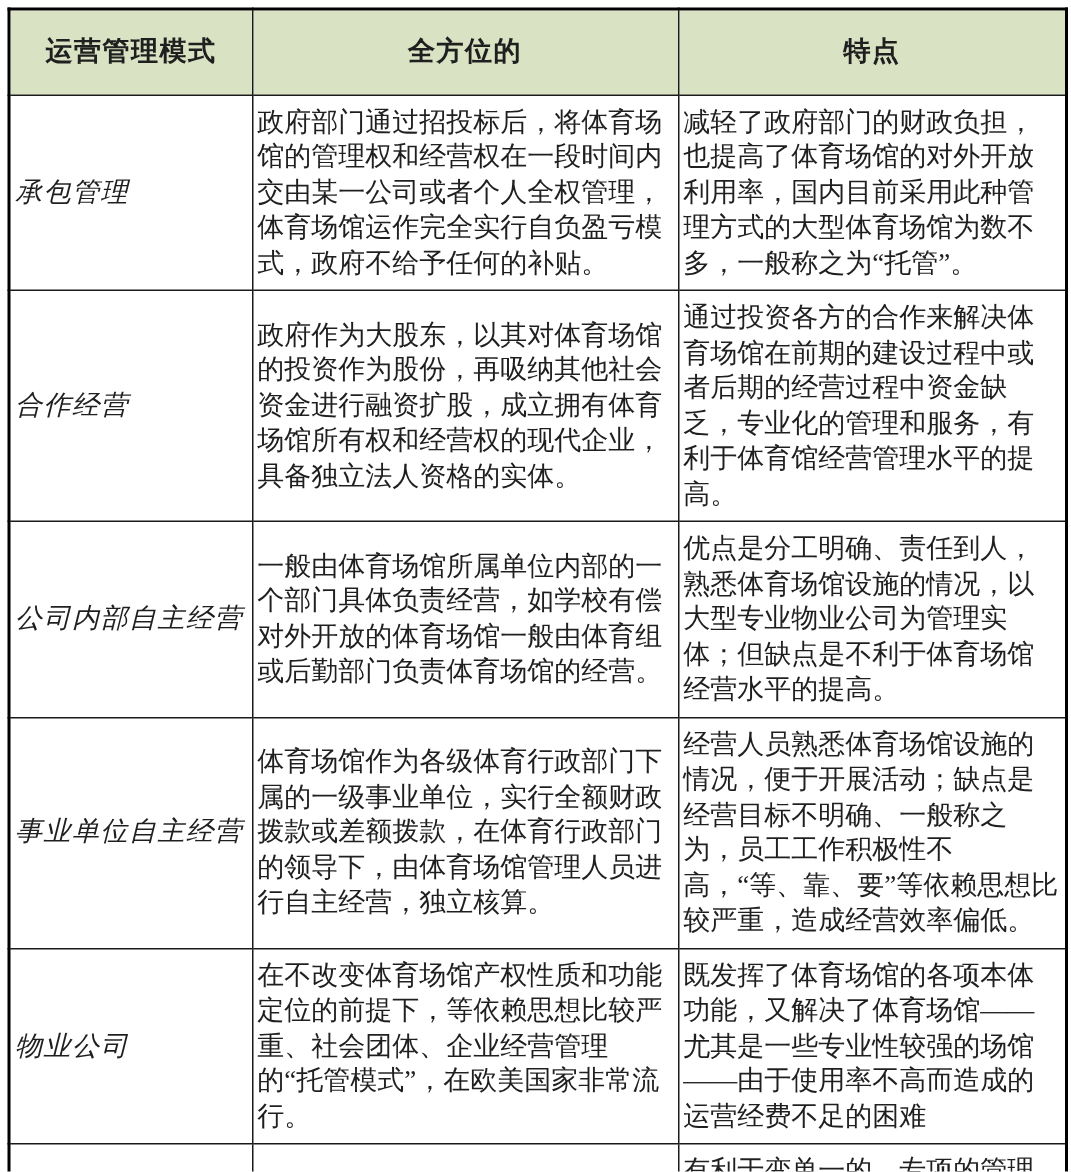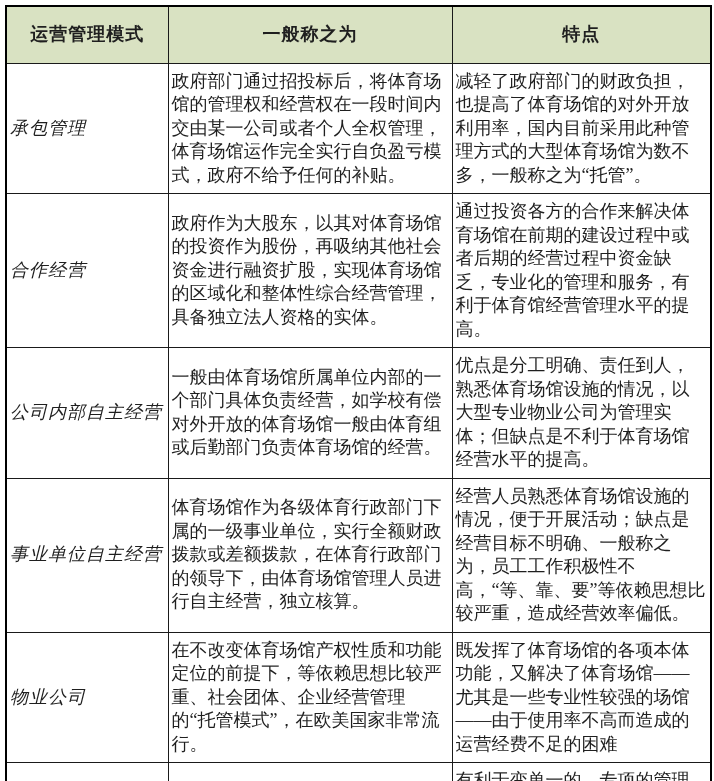--- a/index.html
+++ b/index.html
@@ -52,33 +52,33 @@
 
 <table class="mgmt">
   <colgroup>
       <col class="c1">
       <col class="c2">
       <col class="c3">
     </colgroup>
   <thead>
     <tr>
       <th>运营管理模式</th>
-      <th>一般称之为</th>
+      <th>全方位的</th>
       <th>特点</th>
     </tr>
   </thead>
   <tbody>
     <tr>
       <td class="model-cell">承包管理</td>
       <td>政府部门通过招投标后，将体育场馆的管理权和经营权在一段时间内交由某一公司或者个人全权管理，体育场馆运作完全实行自负盈亏模式，政府不给予任何的补贴。</td>
       <td>减轻了政府部门的财政负担，也提高了体育场馆的对外开放利用率，国内目前采用此种管理方式的大型体育场馆为数不多，一般称之为“托管”。</td>
     </tr>
     <tr>
       <td class="model-cell">合作经营</td>
-      <td>政府作为大股东，以其对体育场馆的投资作为股份，再吸纳其他社会资金进行融资扩股，实现体育场馆的区域化和整体性综合经营管理，具备独立法人资格的实体。</td>
+      <td>政府作为大股东，以其对体育场馆的投资作为股份，再吸纳其他社会资金进行融资扩股，成立拥有体育场馆所有权和经营权的现代企业，具备独立法人资格的实体。</td>
       <td>通过投资各方的合作来解决体育场馆在前期的建设过程中或者后期的经营过程中资金缺乏，专业化的管理和服务，有利于体育馆经营管理水平的提高。</td>
     </tr>
     <tr>
       <td class="model-cell">公司内部自主经营</td>
       <td>一般由体育场馆所属单位内部的一个部门具体负责经营，如学校有偿对外开放的体育场馆一般由体育组或后勤部门负责体育场馆的经营。</td>
       <td>优点是分工明确、责任到人，熟悉体育场馆设施的情况，以大型专业物业公司为管理实体；但缺点是不利于体育场馆经营水平的提高。</td>
     </tr>
     <tr>
       <td class="model-cell">事业单位自主经营</td>
       <td>体育场馆作为各级体育行政部门下属的一级事业单位，实行全额财政拨款或差额拨款，在体育行政部门的领导下，由体育场馆管理人员进行自主经营，独立核算。</td>

